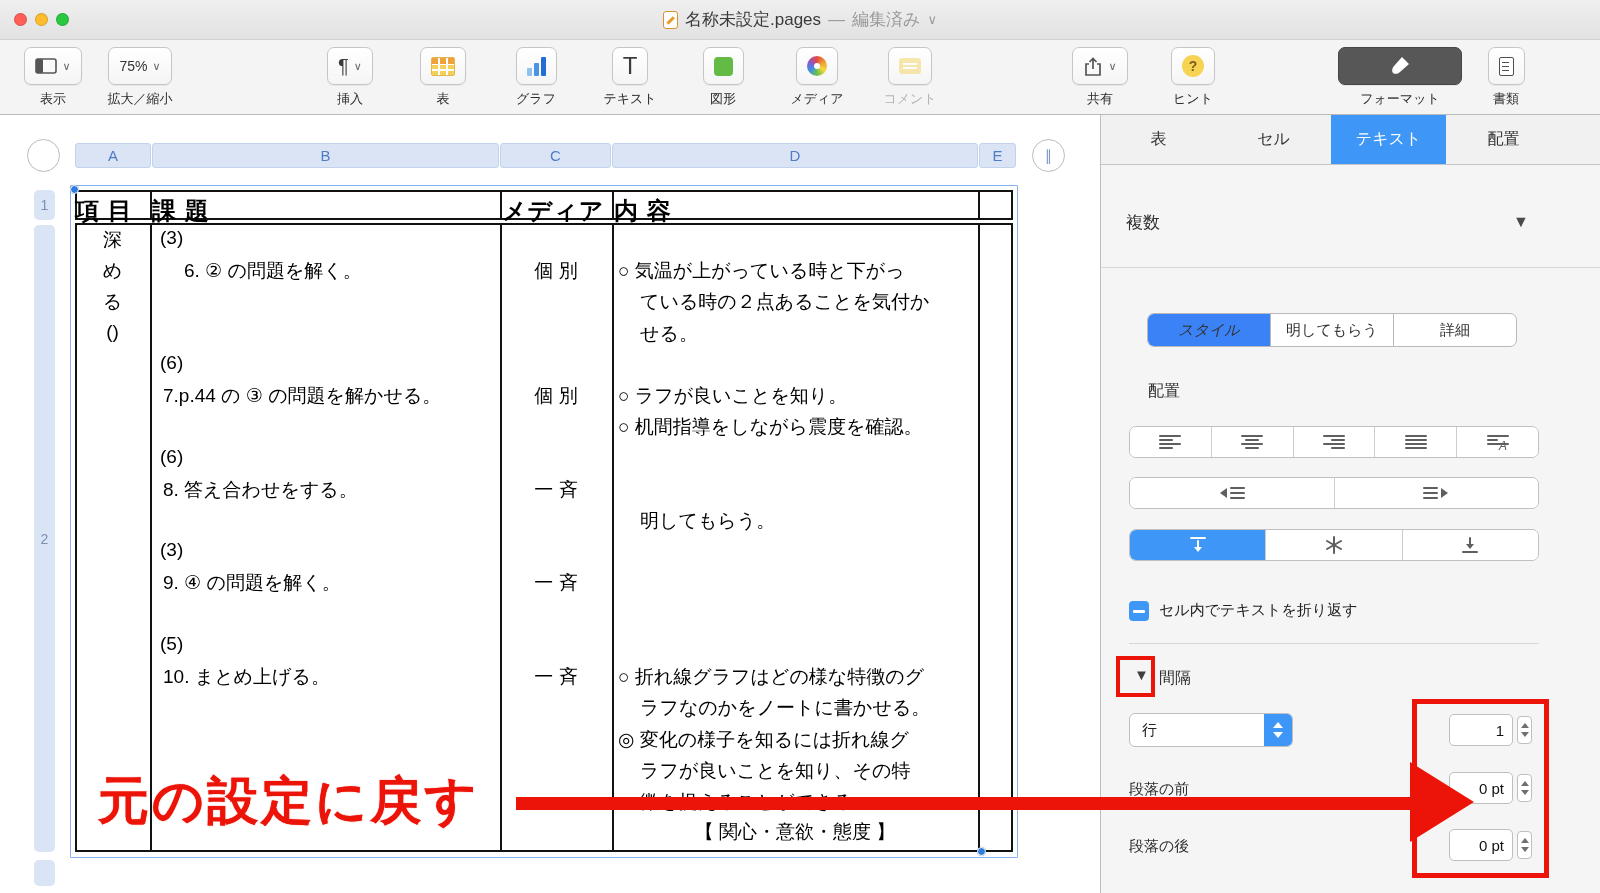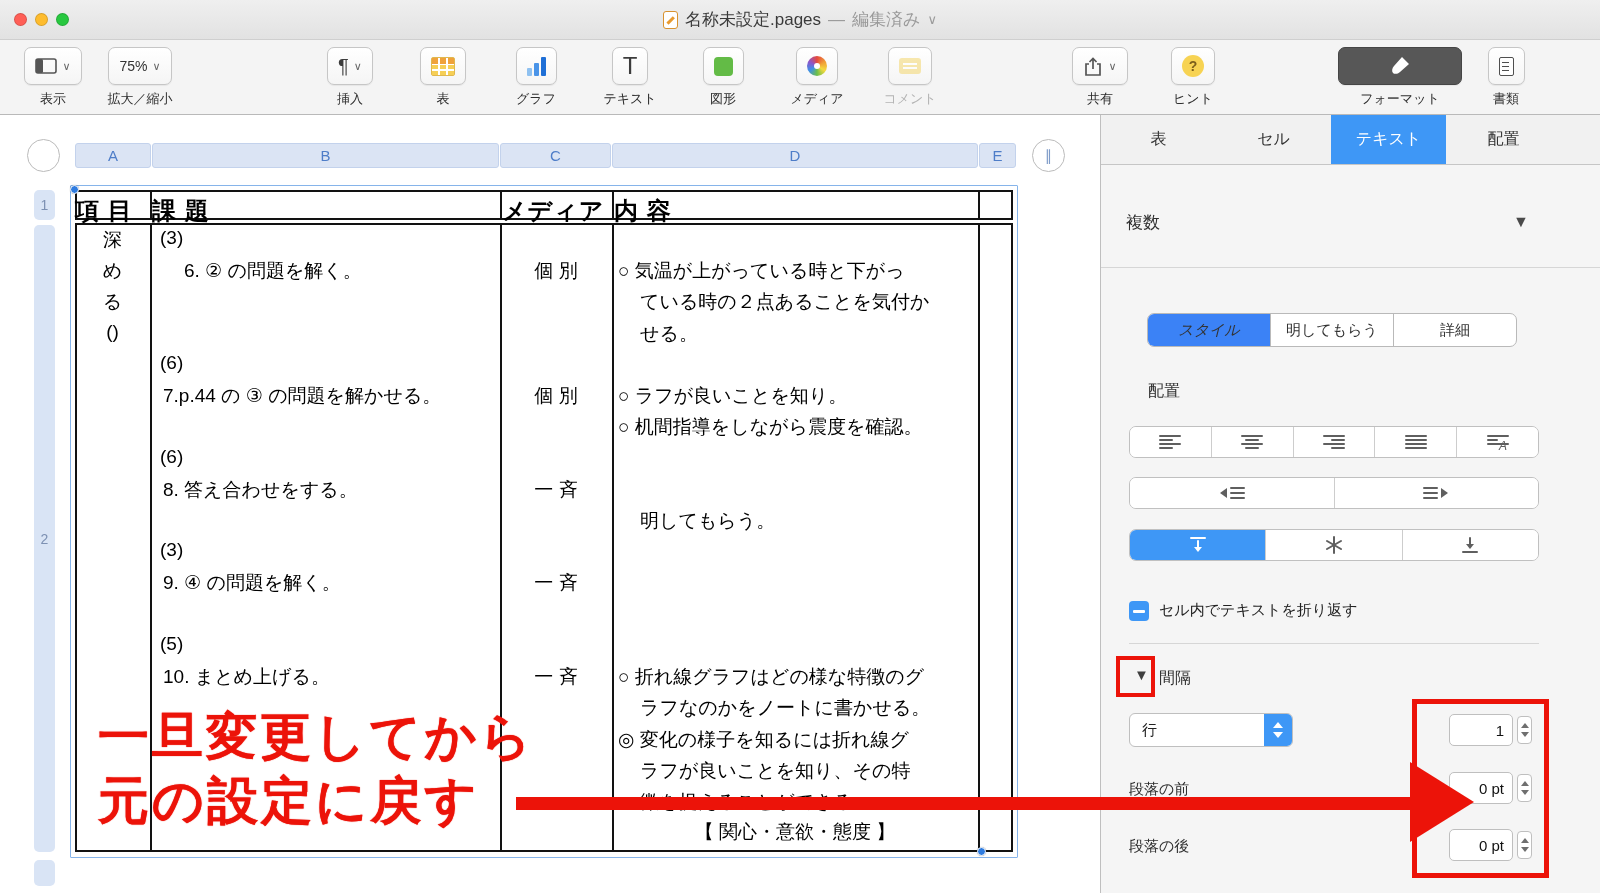--- a/index.html
+++ b/index.html
@@ -461,19 +461,18 @@
     <div class="sb-label" style="left:28px;top:722px;font-size:15px;">段落の後</div>
     <div class="vfield" style="top:714px;">0 pt</div>
     <div class="vstep" style="top:716px;">
         <span class="gtri-up"></span>
         <span class="gtri-dn"></span>
       </div>
   </div>
 </div>
 
 <div class="anno">
-  <div class="red-text" style="top:703px;">一旦変更してから</div>
   <div class="red-text" style="top:767px;">元の設定に戻す</div>
   <div class="red-bar"></div>
   <div class="red-head"></div>
   <div class="red-box-fields"></div>
   <div class="red-box-tri"></div>
 </div>
 
 </body></html>

